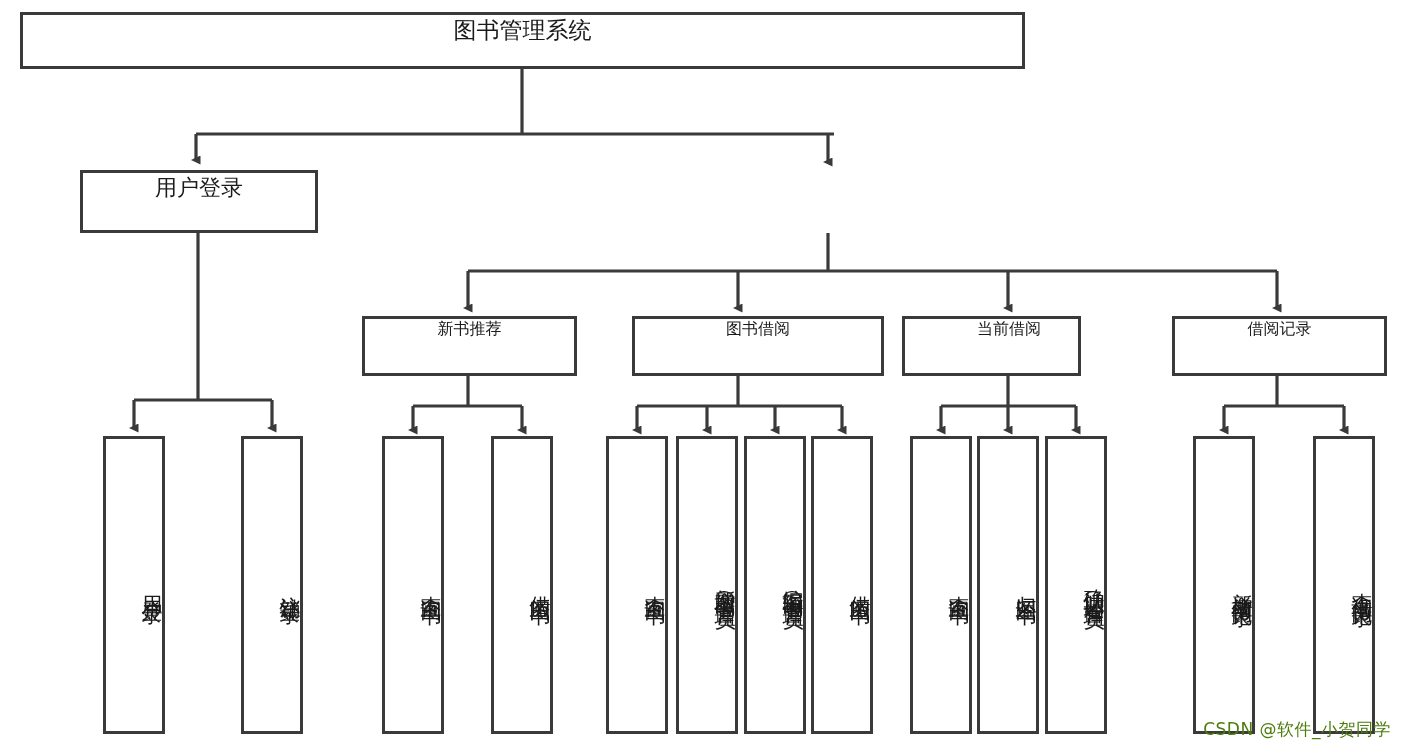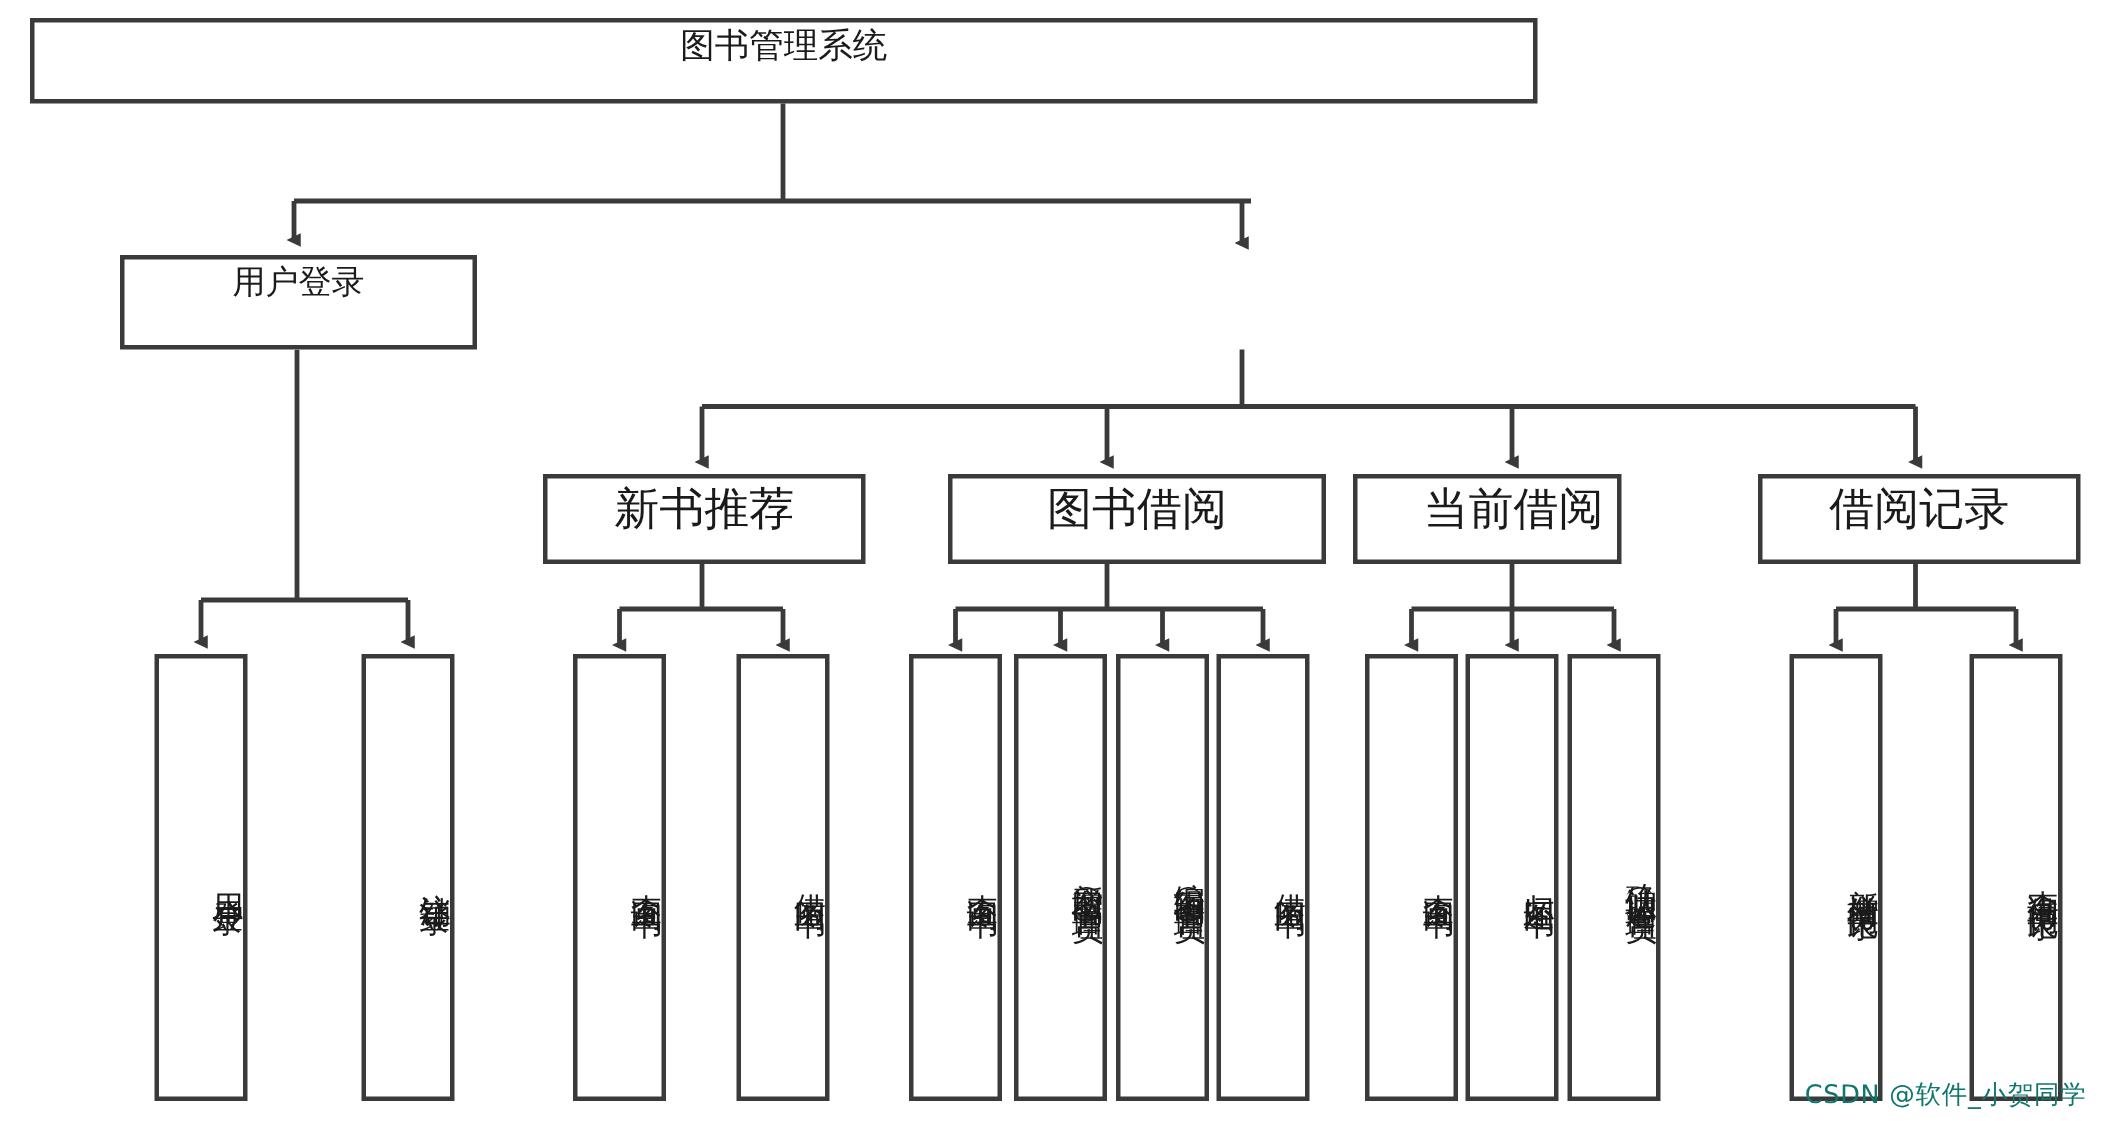--- a/index.html
+++ b/index.html
@@ -27,21 +27,21 @@
     box-sizing: border-box;
     border: 3px solid #3a3a3a;
     background: #ffffff;
     display: flex;
     align-items: flex-start;
     justify-content: center;
     color: #1a1a1a;
   }
   .node.level0 { font-size: 23px; }
   .node.level1 { font-size: 22px; }
-  .node.level2 { font-size: 30px; }
+  .node.level2 { font-size: 16px; }
   .node.leaf {
     font-size: 21px;
     writing-mode: vertical-rl;
     text-orientation: upright;
     letter-spacing: 3px;
     line-height: 1;
     padding: 6px 0;
   }
   .node .label {
     display: block;
@@ -57,21 +57,21 @@
     top: 0;
     width: 1405px;
     height: 747px;
     pointer-events: none;
   }
   #watermark {
     position: absolute;
     right: 14px;
     bottom: 6px;
     font-size: 17px;
-    color: #0f766e;
+    color: #4d7c0f;
     letter-spacing: 0.5px;
     white-space: nowrap;
     text-align: center;
   }
 </style>
 </head>
 <body>
 
 <div id="diagram">
 

